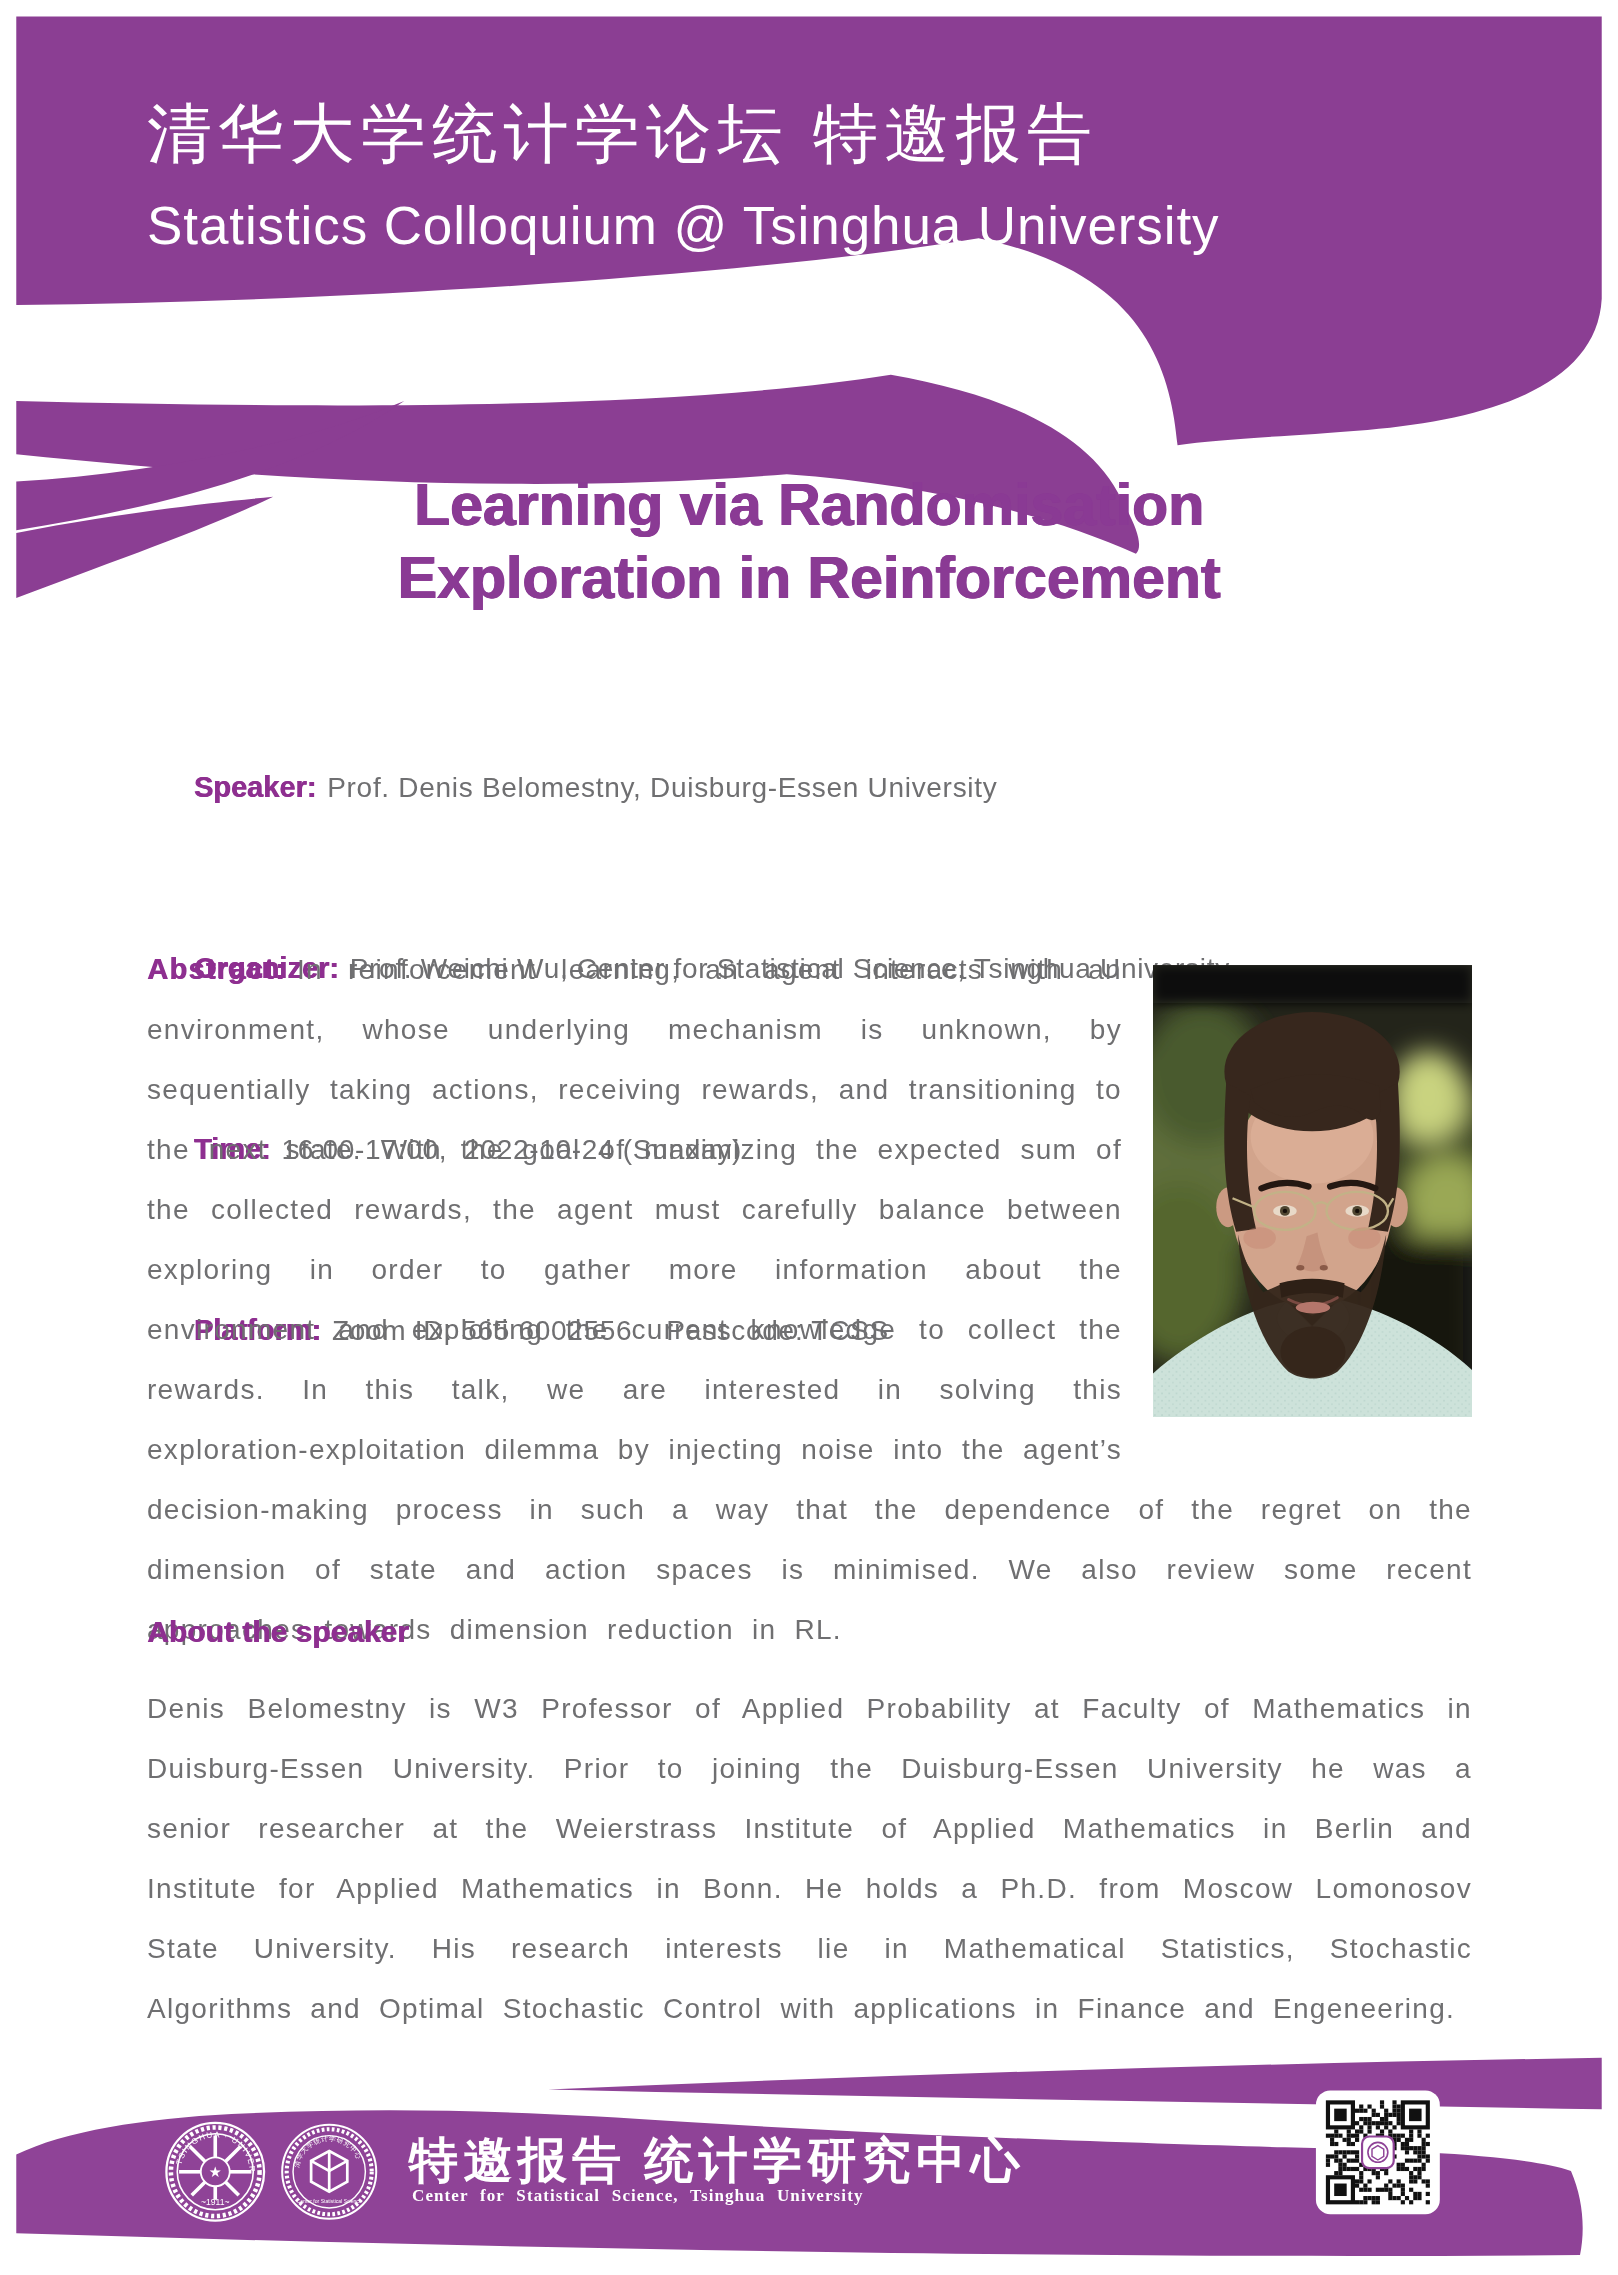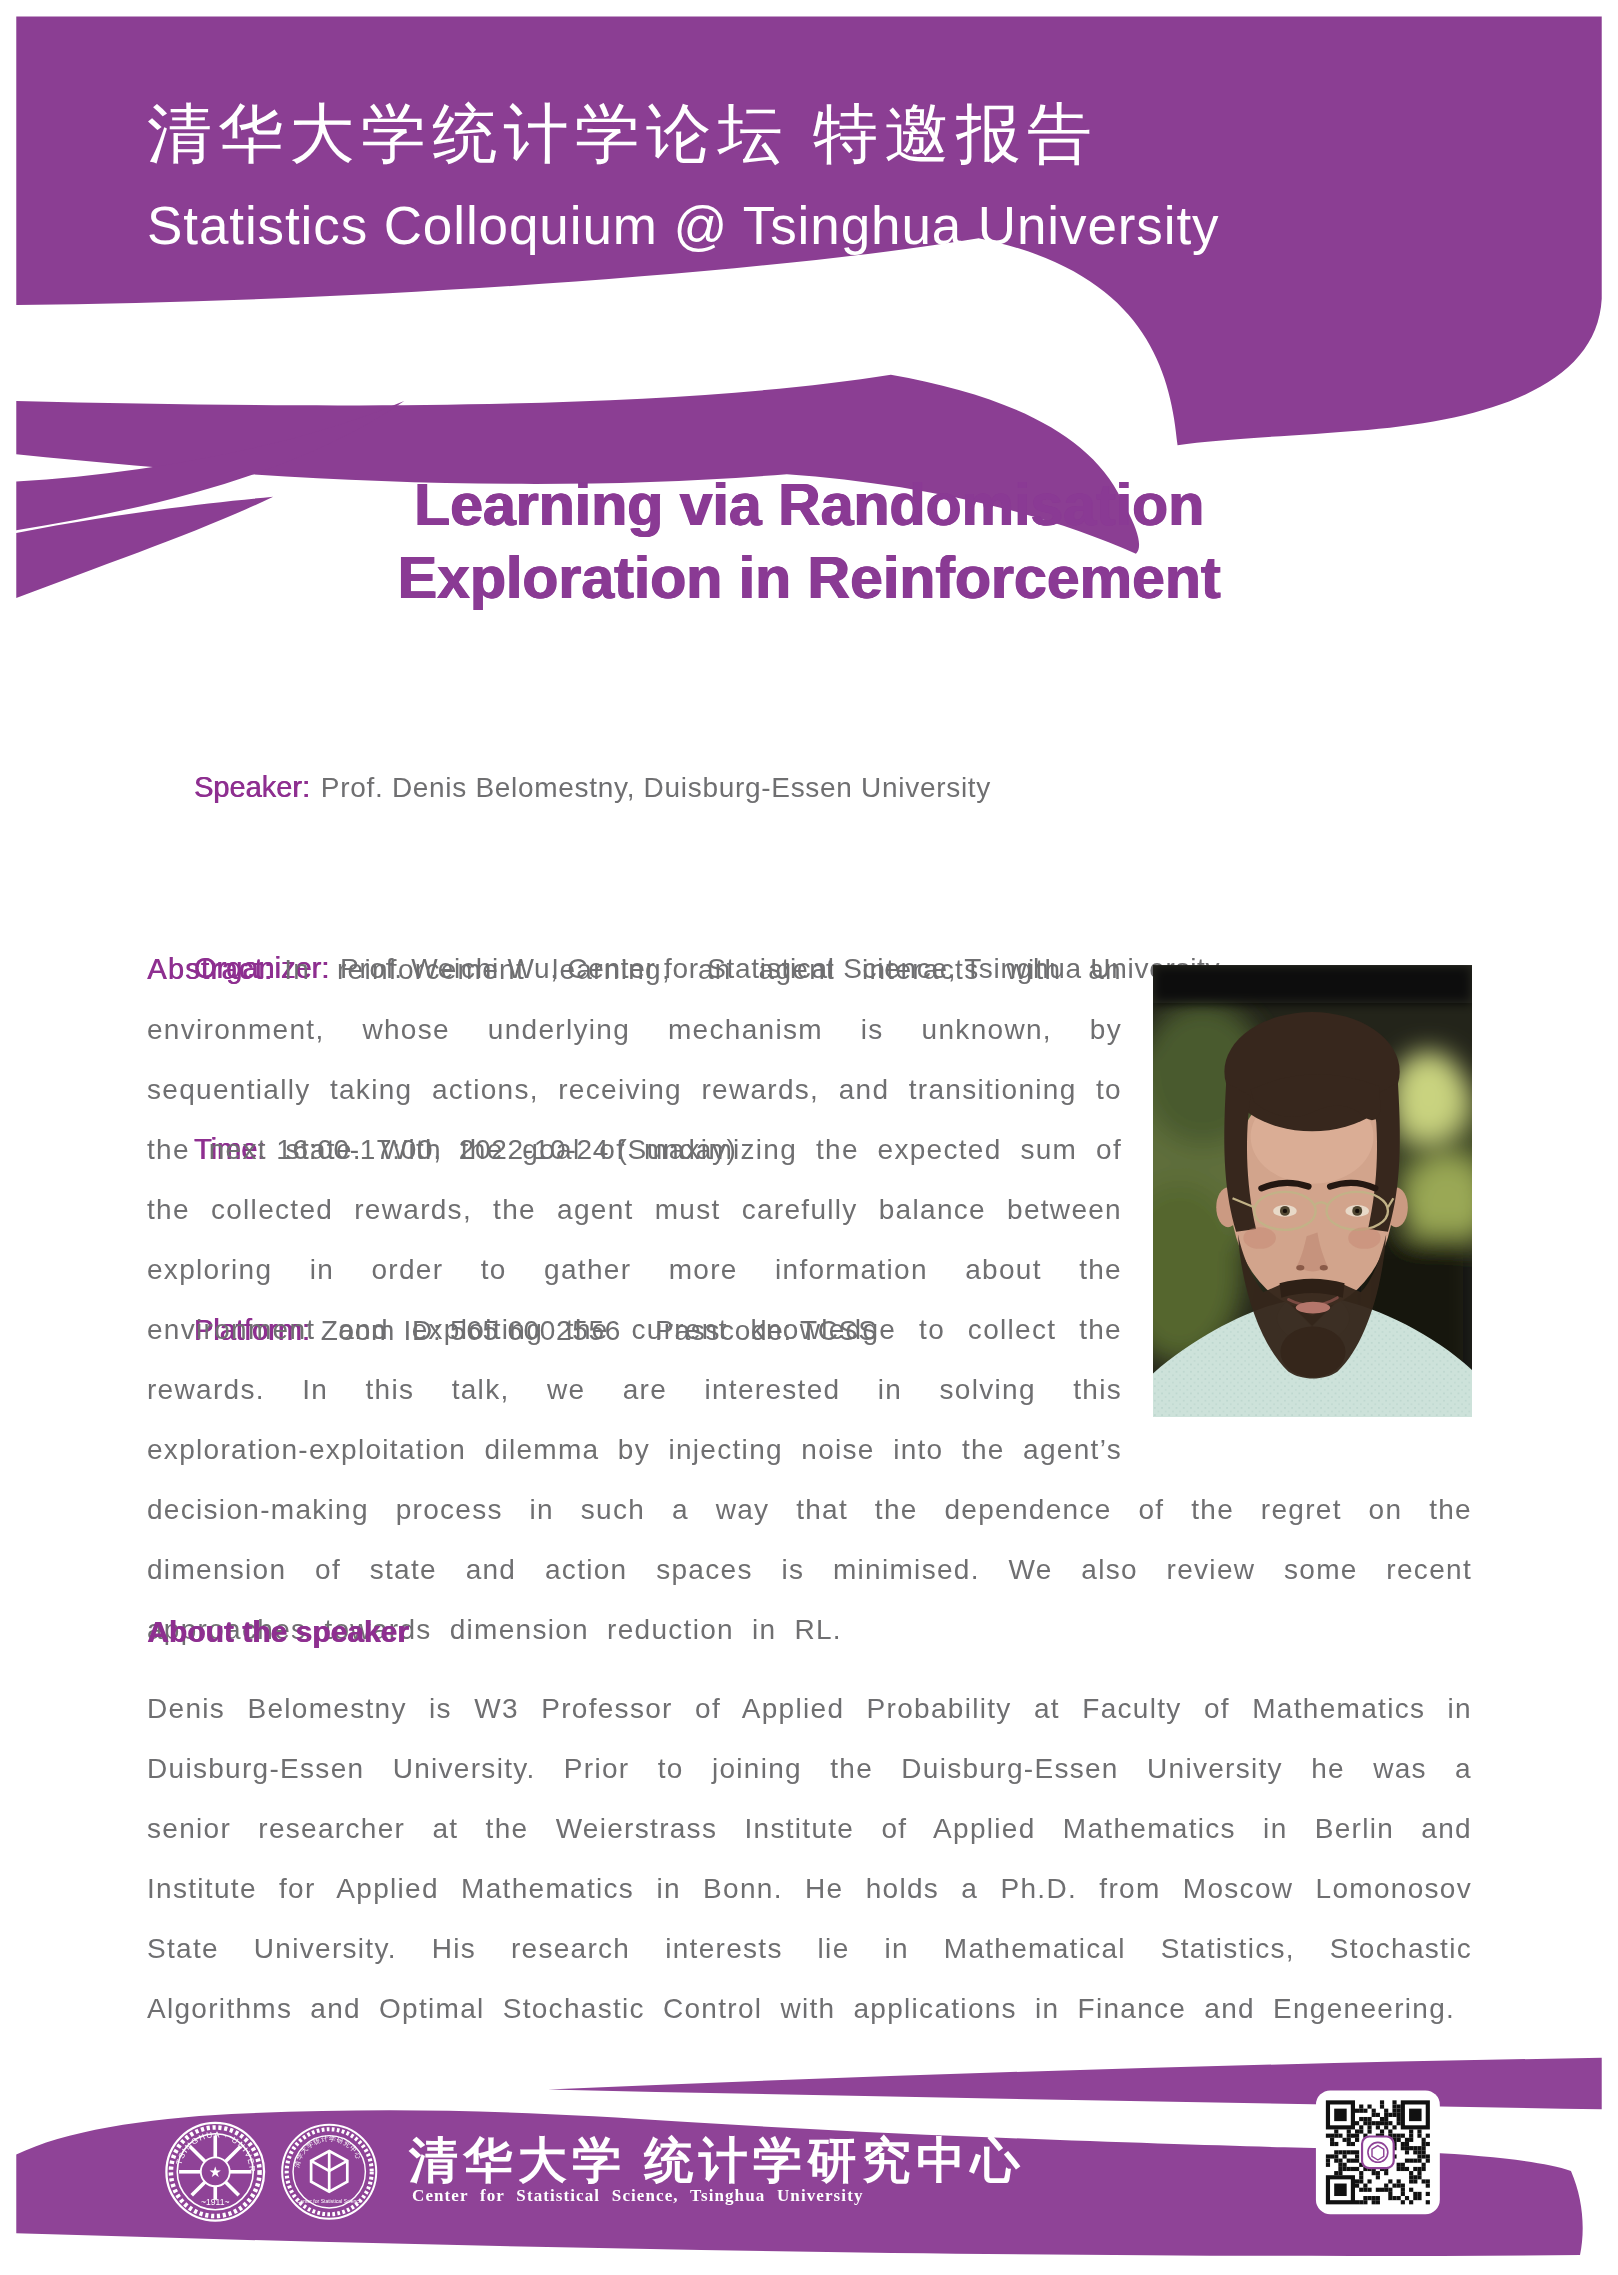--- a/index.html
+++ b/index.html
@@ -16,21 +16,21 @@
   .header-en { font-size:53px; font-weight:300; letter-spacing:0.9px; line-height:71px; margin-top:12.7px; }
 
   
   .poster-title { position:absolute; left:0; top:469px; width:1618px; text-align:center;
                   color:#8a3a94; font-size:59px; font-weight:bold; line-height:73px; letter-spacing:0px;
                   text-shadow:0.9px 0 0 #8a3a94, -0.5px 0 0 #8a3a94; }
 
   
   .info { position:absolute; left:147px; top:697px; width:1357px; font-size:28px; line-height:60px; }
   .info-line { white-space:pre-wrap; }
-  .lbl { color:#8e2f90; font-weight:normal; font-size:29px;
+  .lbl { color:#8e2f90; font-weight:bold; font-size:29px;
          text-shadow:0.7px 0 0 #8e2f90; margin-right:11px; }
   .val { color:#6f6f71; letter-spacing:0.7px; }
 
   
   .abstract { position:absolute; left:147px; top:939px; width:1325px; }
   .photo-wrap { float:right; width:319px; height:452px; margin:26px 0 23.5px 31px; }
   .body-text { font-size:28px; line-height:60px; color:#6f6f71; text-align:justify;
                letter-spacing:1.3px; word-spacing:9px; }
 
   
@@ -456,17 +456,17 @@
           <rect x="1475.2" y="164" width="13.799999999999999" height="13.799999999999999" fill="#111"></rect>
         </g>
       <g>
         <rect x="1506" y="112" width="35" height="35" rx="8" fill="#fff" stroke="#8f4397" stroke-width="2.4"></rect>
         <circle cx="1523.5" cy="129.5" r="11" fill="none" stroke="#8f4397" stroke-width="1.8"></circle>
         <path d="M1523.5,122 L1530,126 L1530,134 L1523.5,138 L1517,134 L1517,126 Z" fill="none" stroke="#8f4397" stroke-width="1.6"></path>
       </g>
     </g>
   </svg>
 
-  <div class="org-cn">清华大学 统计学研究中心</div>
+  <div class="org-cn">特邀报告 统计学研究中心</div>
   <div class="org-en">Center for Statistical Science, Tsinghua University</div>
 
 </div>
 
 
 </body></html>

